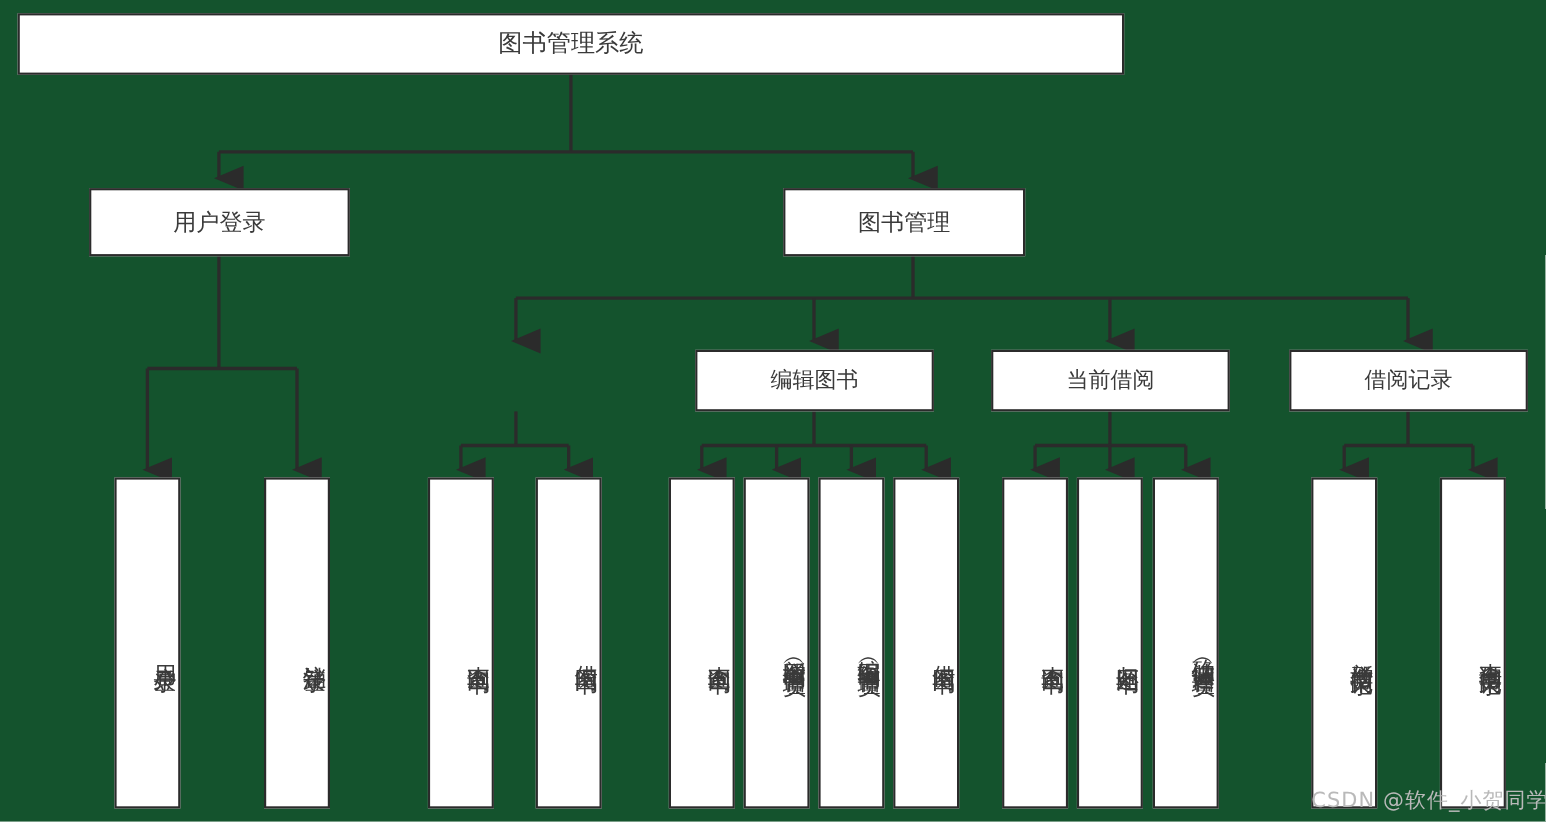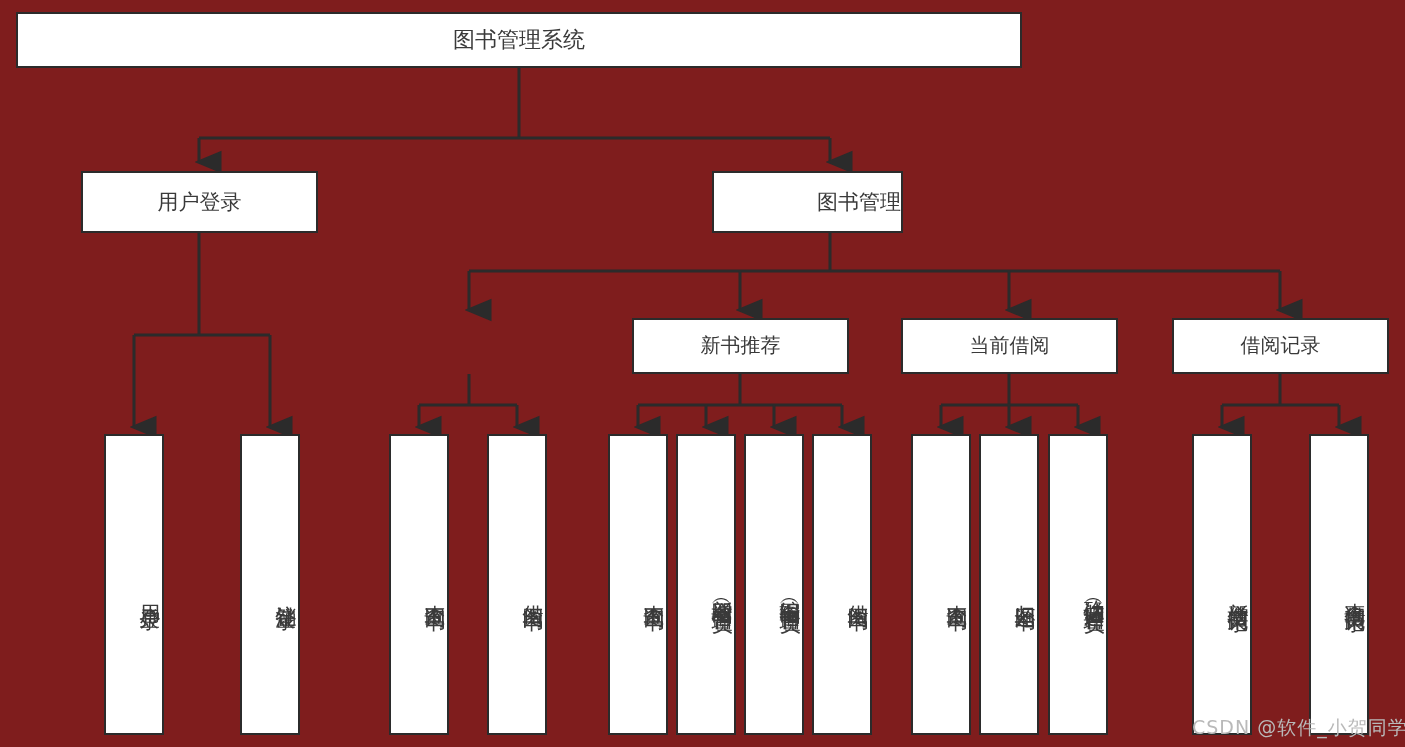--- a/index.html
+++ b/index.html
@@ -8,21 +8,21 @@
     padding: 0;
     background: #ffffff;
   }
   body {
     font-family: "DejaVu Sans", "Liberation Sans", sans-serif;
   }
   #diagram-root {
     position: relative;
     width: 1405px;
     height: 747px;
-    background: #7f1d1d;
+    background: #14532d;
     overflow: hidden;
   }
   #diagram-svg {
     position: absolute;
     left: 0;
     top: 0;
     width: 1405px;
     height: 747px;
   }
   .node {
@@ -127,27 +127,27 @@
   </svg>
 
   <div class="node root" style="left:16px; top:12px; width:1006px; height:56px;">
     <span>图书管理系统</span>
   </div>
 
   <div class="node level2" style="left:81px; top:171px; width:237px; height:62px;">
     <span>用户登录</span>
   </div>
 
-  <div class="node level2" style="left:712px; top:171px; width:191px; height:62px;justify-content:flex-end;">
+  <div class="node level2" style="left:712px; top:171px; width:220px; height:62px;">
     <span>图书管理</span>
   </div>
 
 
   <div class="node level3" style="left:632px; top:318px; width:217px; height:56px;">
-    <span>新书推荐</span>
+    <span>编辑图书</span>
   </div>
 
   <div class="node level3" style="left:1172px; top:318px; width:217px; height:56px;">
     <span>借阅记录</span>
   </div>
 
   <div class="node level3" style="left:901px; top:318px; width:217px; height:56px;">
     <span>当前借阅</span>
   </div>
 

